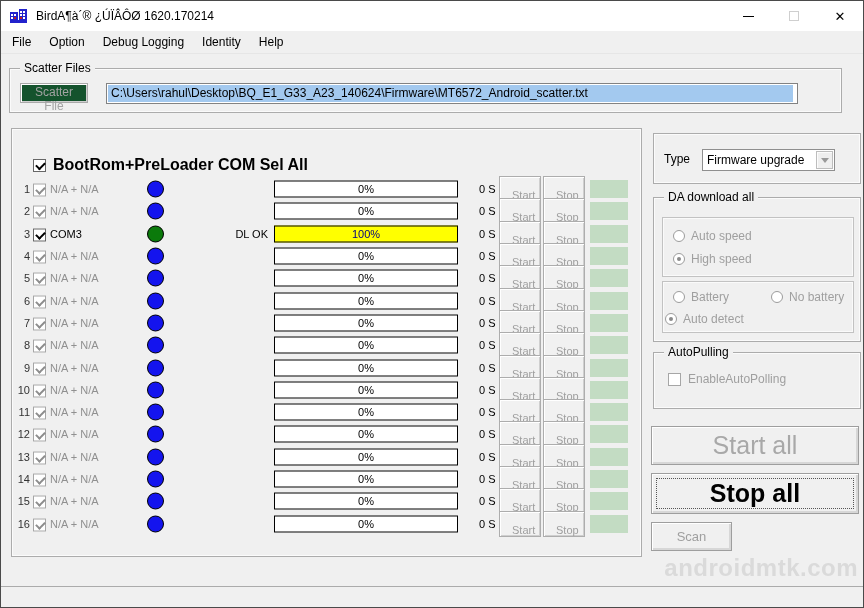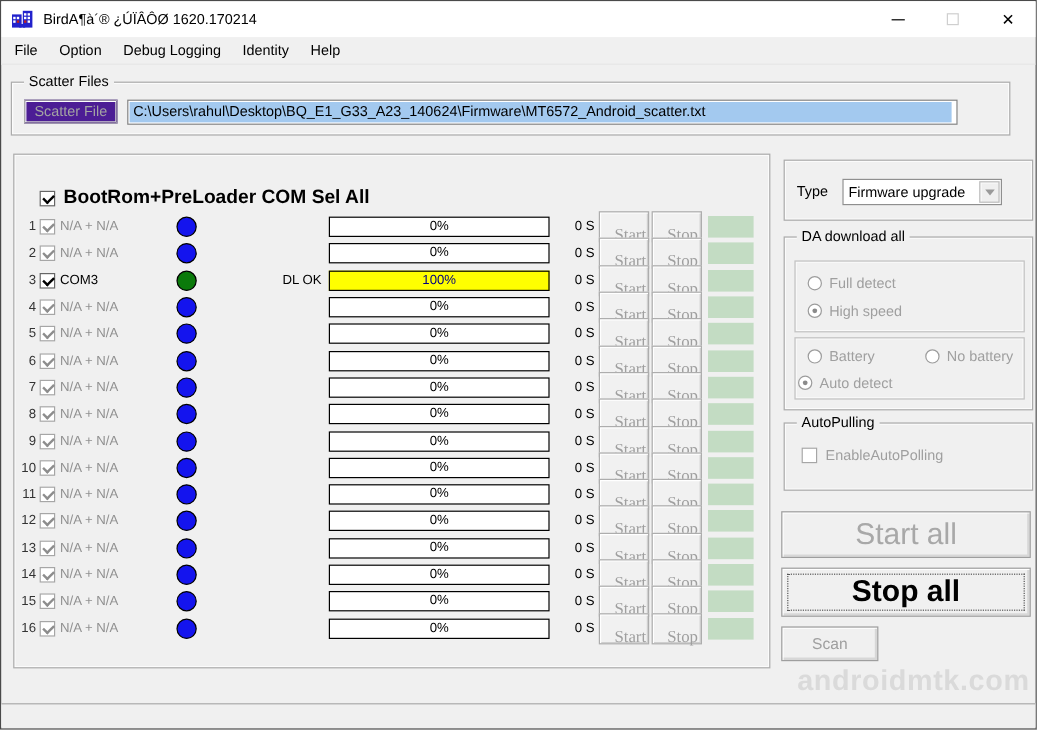--- a/index.html
+++ b/index.html
@@ -24,22 +24,22 @@
   
   .menubar { position:absolute; left:0; top:30px; right:0; height:23px; background:#f0f0f0; display:flex; align-items:center; padding-left:2px; border-bottom:1px solid #e6e6e6; }
   .mitem { font-size:12px; color:#000; padding:4px 9px; }
 
   
   .groupbox { position:absolute; border:1px solid #acacac; box-shadow:inset 0 0 0 1px #fbfbfb; background:#f0f0f0; }
   .glabel { position:absolute; top:-8px; left:10px; background:#f0f0f0; padding:0 4px; font-size:12px; color:#000; white-space:nowrap; }
 
   
   #scatter-group { left:8px; top:67px; width:833px; height:45px; }
-  .scatter-btn { position:absolute; left:10px; top:14px; width:78px; height:20px;
-    background:#4c1d95; border:1px solid #a9a9a9; box-shadow:inset 1px 1px 0 #ffffff, inset -1px -1px 0 #cfcfcf;
+  .scatter-btn { position:absolute; left:10px; top:14px; width:68px; height:20px;
+    background:#14532d; border:1px solid #a9a9a9; box-shadow:inset 1px 1px 0 #ffffff, inset -1px -1px 0 #cfcfcf;
     font-size:12px; color:#a3a3a3; font-family:"Liberation Sans", sans-serif; }
   .pathfield { position:absolute; left:96px; top:14px; width:692px; height:21px; background:#ffffff; border:1px solid #828282;padding-left:10px; }
   .pathfield .sel { position:absolute; left:1px; top:1px; bottom:1px; right:4px; background:#a3c9ef; font-size:12px; color:#000; line-height:17px; padding-left:3px; white-space:nowrap; overflow:hidden; }
 
   
   #ports-panel { left:10px; top:127px; width:631px; height:429px; }
   .hdr { position:absolute; left:21px; top:29px; height:14px; display:flex; align-items:center; gap:7px; }
   .hdrlabel { font-size:16px; font-weight:bold; color:#000; white-space:nowrap; }
 
   .rows { position:absolute; left:0; top:49px; right:0; }
@@ -50,22 +50,22 @@
   .port { left:38px; font-size:11px; color:#909090; white-space:nowrap; }
   .port.active { color:#000;text-align:center; }
   .circle { left:135px; width:17px; height:17px; border-radius:50%; border:1px solid #000; }
   .circle.blue  { background:#1414ee; }
   .circle.green { background:#0b7a0b; }
   .stat { left:168px; width:88px; text-align:right; font-size:11px; color:#000; white-space:nowrap; }
   .bar  { left:262px; width:184px; height:17px; border:1px solid #000; background:#fff; text-align:center; font-size:11px; line-height:15px; color:#000; }
   .bar.done { background:#ffff00; color:#000080; }
   .time { left:467px; font-size:11px; color:#000; white-space:nowrap; }
   .sbtn { left:487px; width:42px; height:18px; background:#f1f1f1; border:1px solid #adadad;
-    box-shadow:inset 1px 1px 0 #ffffff, inset -1px -1px 0 #cfcfcf; font-size:14px; color:#9f9f9f; padding:12px;
-    font-family:Liberation Serif, serif; }
+    box-shadow:inset 1px 1px 0 #ffffff, inset -1px -1px 0 #cfcfcf; font-size:11px; color:#9f9f9f; padding:12px;
+    font-family:Liberation Sans, sans-serif; }
   .sbtn.stop { left:531px; }
   .gbox { left:578px; width:38px; height:18px; background:#c3dcc3; }
 
   
   .cb { width:13px; height:13px; background:#fff; border:1px solid #666; display:inline-block; position:relative; flex:0 0 auto; }
   .cb.dis { border-color:#a6a6a6; }
   .cb.on::after { content:""; position:absolute; left:2px; top:2px; width:7px; height:4px;
     border-left:2px solid #000; border-bottom:2px solid #000; transform:rotate(-45deg); }
   .cb.dis.on::after { border-color:#8d8d8d; }
   .radio { width:12px; height:12px; border:1px solid #9c9c9c; border-radius:50%; background:#fff; position:relative; flex:0 0 auto; }
@@ -357,21 +357,21 @@
       <span class="val">Firmware upgrade</span>
       <span class="arrowbtn"></span>
     </div>
   </div>
 
   <div class="groupbox" id="da-box">
     <span class="glabel">DA download all</span>
     <div class="subbox" id="da-sub1">
       <span class="opt" style="left:10px; top:11px;">
         <span class="radio"></span>
-        <span class="rlabel">Full detect</span>
+        <span class="rlabel">Auto speed</span>
       </span>
       <span class="opt" style="left:10px; top:34px;">
         <span class="radio on"></span>
         <span class="rlabel">High speed</span>
       </span>
     </div>
     <div class="subbox" id="da-sub2">
       <span class="opt" style="left:10px; top:8px;">
         <span class="radio"></span>
         <span class="rlabel">Battery</span>

